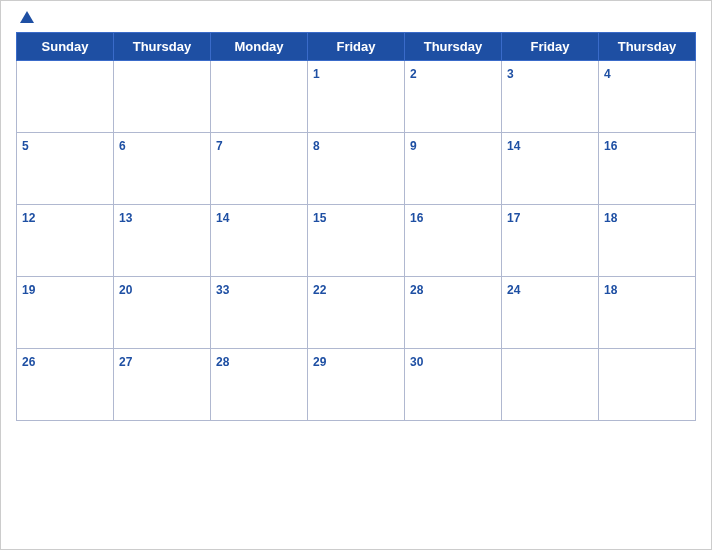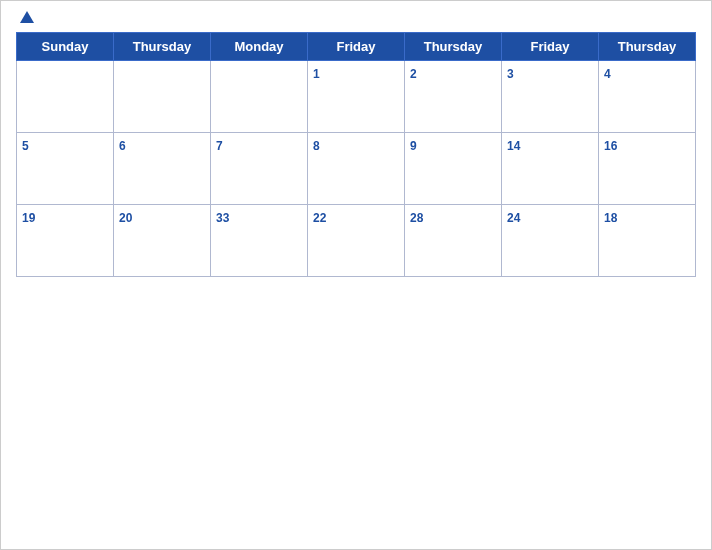--- a/index.html
+++ b/index.html
@@ -133,23 +133,41 @@
         <tr>
           <td><span class="day-number">5</span></td>
           <td><span class="day-number">6</span></td>
           <td><span class="day-number">7</span></td>
           <td><span class="day-number">8</span></td>
           <td><span class="day-number">9</span></td>
           <td><span class="day-number">14</span></td>
           <td><span class="day-number">16</span></td>
         </tr>
         <tr>
+          <td><span class="day-number">12</span></td>
+          <td><span class="day-number">13</span></td>
+          <td><span class="day-number">14</span></td>
+          <td><span class="day-number">15</span></td>
+          <td><span class="day-number">16</span></td>
+          <td><span class="day-number">17</span></td>
+          <td><span class="day-number">18</span></td>
+        </tr>
+        <tr>
           <td><span class="day-number">19</span></td>
           <td><span class="day-number">20</span></td>
           <td><span class="day-number">33</span></td>
           <td><span class="day-number">22</span></td>
           <td><span class="day-number">28</span></td>
           <td><span class="day-number">24</span></td>
           <td><span class="day-number">18</span></td>
         </tr>
+        <tr>
+          <td><span class="day-number">26</span></td>
+          <td><span class="day-number">27</span></td>
+          <td><span class="day-number">28</span></td>
+          <td><span class="day-number">29</span></td>
+          <td><span class="day-number">30</span></td>
+          <td></td>
+          <td></td>
+        </tr>
       </tbody>
   </table>
 </div>
 
 </body></html>

